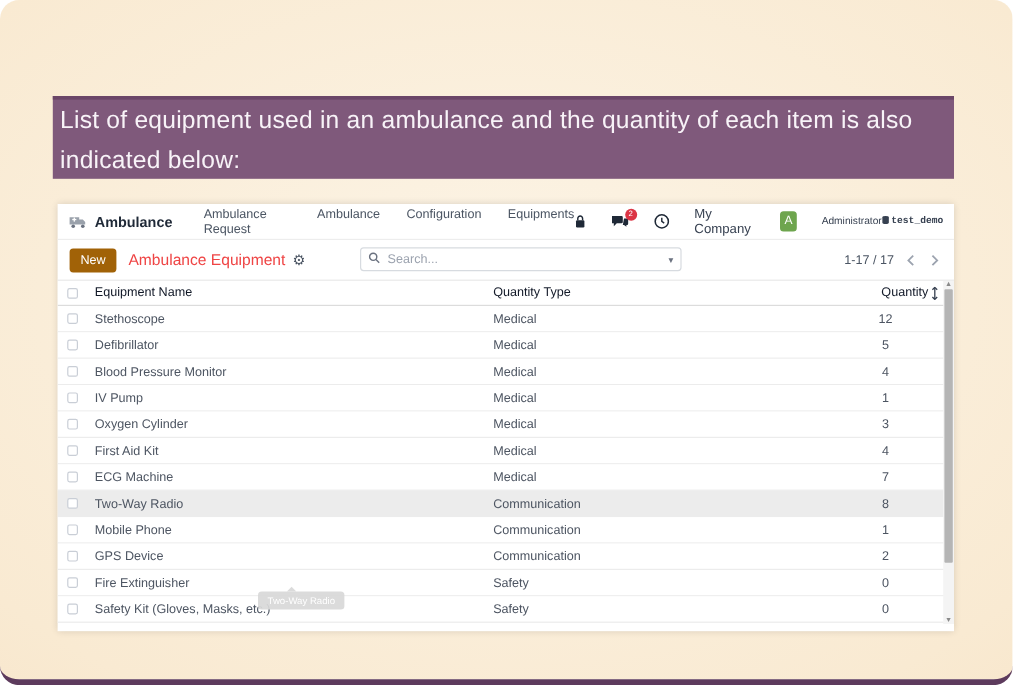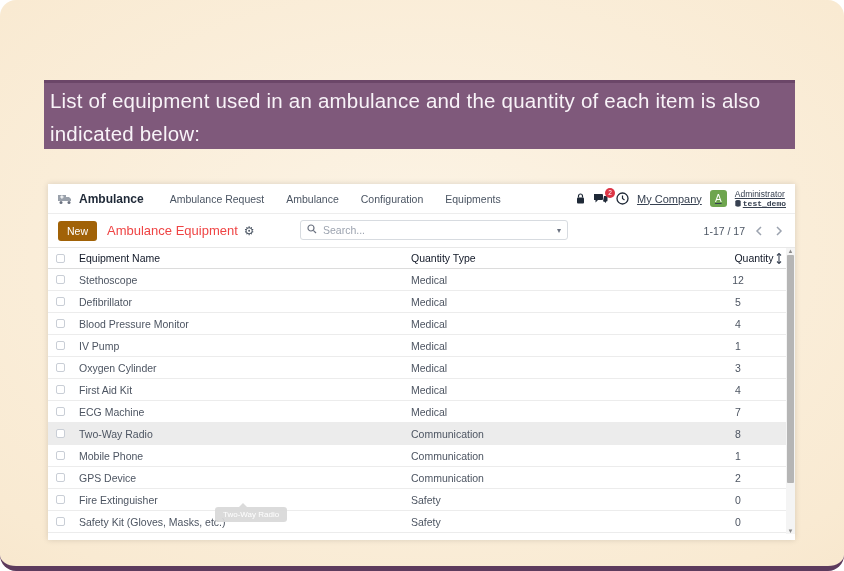--- a/index.html
+++ b/index.html
@@ -6,36 +6,36 @@
   *{box-sizing:border-box;font-family:"Liberation Sans", sans-serif;}
   .stage{position:relative;width:844px;height:571px;overflow:hidden;background:#fff;}
   .card{position:absolute;inset:0;border-radius:16px;
     background:radial-gradient(120% 120% at 50% 45%, #fcf4e6 0%, #f9ead2 55%, #f3dcba 100%);
     border-bottom:5px solid #5d3b5d;}
   
   .banner{position:absolute;left:44px;top:80px;width:751px;height:69px;
     background:#7f597b;border-top:3px solid #6b4668;color:#f8f3f8;
     font-size:20.5px;line-height:33px;padding:1px 8px 0 6px;letter-spacing:.2px;}
   
-  .window{position:absolute;left:48px;top:184px;width:747px;height:356px;background:#fff;
+  .window{position:absolute;left:48px;top:170px;width:747px;height:356px;background:#fff;
     box-shadow:0 0 6px rgba(0,0,0,.14);font-size:11px;color:#374151;}
   
   .navbar{height:30px;display:flex;align-items:center;padding:0 9px;border-bottom:1px solid #ededed;}
   .app-icon{display:inline-flex;margin-right:6px;}
   .app-name{font-size:12px;color:#1f2937;font-weight:700;margin-right:26px;cursor:pointer;}
   .nav-menu{display:flex;gap:22px;}
   .nav-item{font-size:10.5px;color:#4b5563;cursor:pointer;}
-  .nav-right{margin-left:auto;display:flex;align-items:center;gap:8px;text-decoration:underline;}
+  .nav-right{margin-left:auto;display:flex;align-items:center;gap:21px;}
   .systray-icon{display:inline-flex;position:relative;cursor:pointer;}
   .badge{position:absolute;top:-5px;right:-7px;background:#dc3545;color:#fff;font-size:6.5px;
     min-width:10px;height:10px;border-radius:6px;display:flex;align-items:center;justify-content:center;padding:0 2px;}
   .company{font-size:11px;color:#374151;cursor:pointer;}
   .avatar{width:17px;height:17px;border-radius:3px;background:#6ea54e;color:#fff;font-size:10px;
     display:flex;align-items:center;justify-content:center;cursor:pointer;}
-  .userblock{display:flex;flex-direction:column;line-height:9px;cursor:pointer;}
+  .userblock{display:flex;flex-direction:row;line-height:9px;cursor:pointer;}
   .username{font-size:8.5px;color:#374151;}
   .dbline{display:flex;align-items:center;gap:2px;}
   .dbname{font-size:8px;font-weight:700;font-family:"Liberation Mono", monospace;color:#374151;}
   
   .cpanel{position:relative;height:33px;display:flex;align-items:center;padding:0 10px;}
   .btn-new{background:#a16207;color:#fff;border:none;border-radius:3px;font-size:10.5px;
     padding:4px 9px;cursor:pointer;}
   .crumb{margin-left:10px;font-size:13px;color:#ef4444;cursor:pointer;}
   .gear{margin-left:6px;color:#4b5563;font-size:12px;cursor:pointer;line-height:1;}
   .search{position:absolute;left:252px;top:6px;width:268px;height:20px;border:1px solid #d7dbe0;

